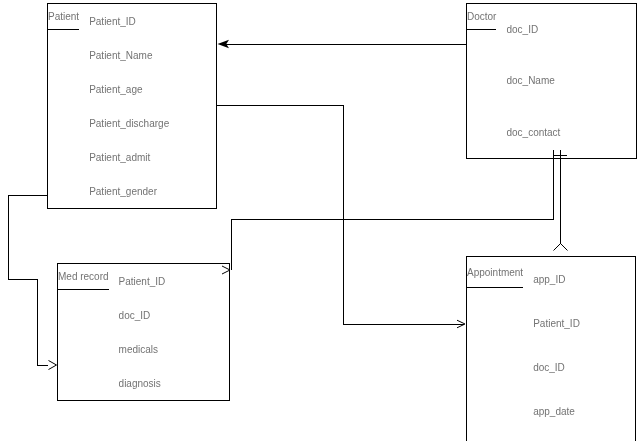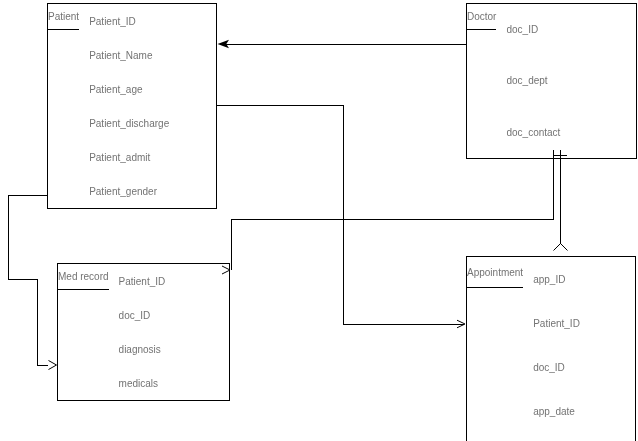--- a/index.html
+++ b/index.html
@@ -44,32 +44,32 @@
       <div class="row">Patient_discharge</div>
       <div class="row">Patient_admit</div>
       <div class="row">Patient_gender</div>
     </div>
   </div>
 
   <div class="entity e1">
     <div class="hdr">Doctor</div>
     <div class="rows">
       <div class="row">doc_ID</div>
-      <div class="row">doc_dept</div>
+      <div class="row">doc_Name</div>
       <div class="row">doc_contact</div>
     </div>
   </div>
 
   <div class="entity e2">
     <div class="hdr">Med record</div>
     <div class="rows">
       <div class="row">Patient_ID</div>
       <div class="row">doc_ID</div>
+      <div class="row">medicals</div>
       <div class="row">diagnosis</div>
-      <div class="row">medicals</div>
     </div>
   </div>
 
   <div class="entity e3">
     <div class="hdr">Appointment</div>
     <div class="rows">
       <div class="row">app_ID</div>
       <div class="row">Patient_ID</div>
       <div class="row">doc_ID</div>
       <div class="row">app_date</div>

